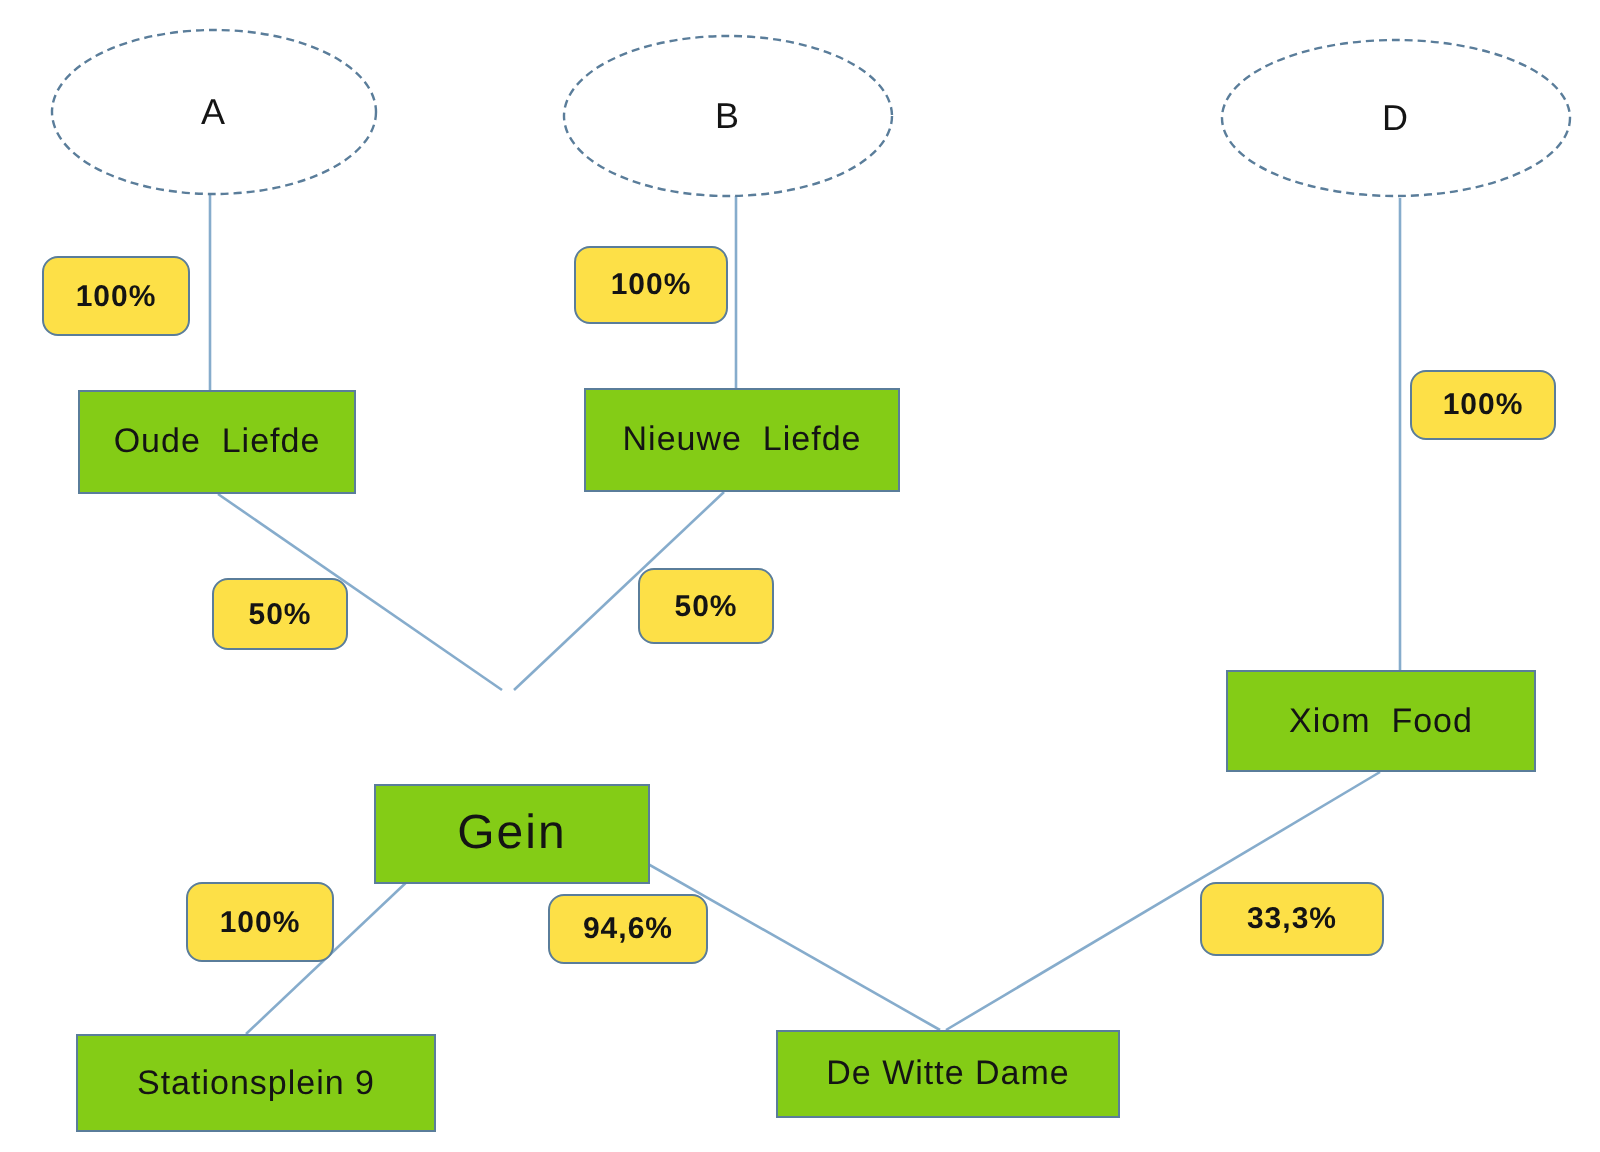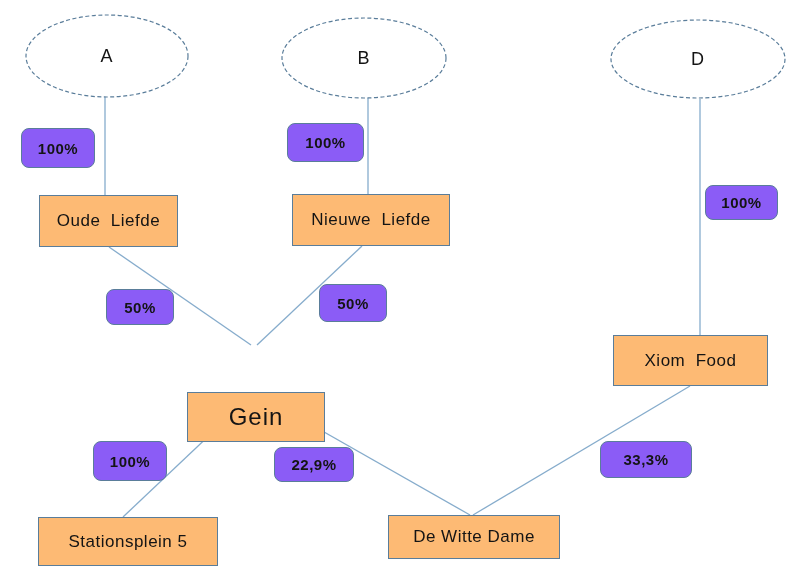--- a/index.html
+++ b/index.html
@@ -19,28 +19,28 @@
   }
   svg.wires{position:absolute;left:0;top:0;}
   svg .wire{stroke:var(--line);stroke-width:1.3;fill:none;}
   svg .ellipse-shape{stroke:var(--border);stroke-width:1.2;fill:#ffffff;stroke-dasharray:4 2.5;}
   .ellipse-label{
     position:absolute;display:flex;align-items:center;justify-content:center;
     font-size:18px;letter-spacing:1px;
   }
   .node{
     position:absolute;display:flex;align-items:center;justify-content:center;
-    background:#fdba74;border:1px solid var(--border);
+    background:#84cc16;border:1px solid var(--border);
     font-size:17px;letter-spacing:0.5px;white-space:pre;
     box-sizing:border-box;
   }
   .node.big{font-size:24px;letter-spacing:1px;margin-top:47px;}
   .pct{
     position:absolute;display:flex;align-items:center;justify-content:center;
-    background:#8b5cf6;border:1px solid var(--border);border-radius:8px;
+    background:#fde047;border:1px solid var(--border);border-radius:8px;
     font-size:15px;font-weight:bold;letter-spacing:0.5px;
     box-sizing:border-box;
   }
 </style>
 </head>
 <body>
 
 <div class="canvas">
 
   <svg class="wires" width="800" height="576" viewBox="0 0 800 576">
@@ -60,25 +60,25 @@
   </svg>
 
   <div class="ellipse-label" style="left:26px;top:15px;width:162px;height:82px;">A</div>
   <div class="ellipse-label" style="left:282px;top:18px;width:164px;height:80px;">B</div>
   <div class="ellipse-label" style="left:611px;top:20px;width:174px;height:78px;">D</div>
 
   <div class="node" style="left:39px;top:195px;width:139px;height:52px;">Oude  Liefde</div>
   <div class="node" style="left:613px;top:335px;width:155px;height:51px;">Xiom  Food</div>
   <div class="node" style="left:292px;top:194px;width:158px;height:52px;">Nieuwe  Liefde</div>
   <div class="node big" style="left:187px;top:345px;width:138px;height:50px;">Gein</div>
-  <div class="node" style="left:38px;top:517px;width:180px;height:49px;">Stationsplein 5</div>
+  <div class="node" style="left:38px;top:517px;width:180px;height:49px;">Stationsplein 9</div>
   <div class="node" style="left:388px;top:515px;width:172px;height:44px;">De Witte Dame</div>
 
   <div class="pct" style="left:21px;top:128px;width:74px;height:40px;">100%</div>
   <div class="pct" style="left:287px;top:123px;width:77px;height:39px;">100%</div>
   <div class="pct" style="left:705px;top:185px;width:73px;height:35px;">100%</div>
   <div class="pct" style="left:106px;top:289px;width:68px;height:36px;">50%</div>
   <div class="pct" style="left:319px;top:284px;width:68px;height:38px;">50%</div>
   <div class="pct" style="left:93px;top:441px;width:74px;height:40px;">100%</div>
-  <div class="pct" style="left:274px;top:447px;width:80px;height:35px;">22,9%</div>
+  <div class="pct" style="left:274px;top:447px;width:80px;height:35px;">94,6%</div>
   <div class="pct" style="left:600px;top:441px;width:92px;height:37px;">33,3%</div>
 
 </div>
 
 </body></html>

